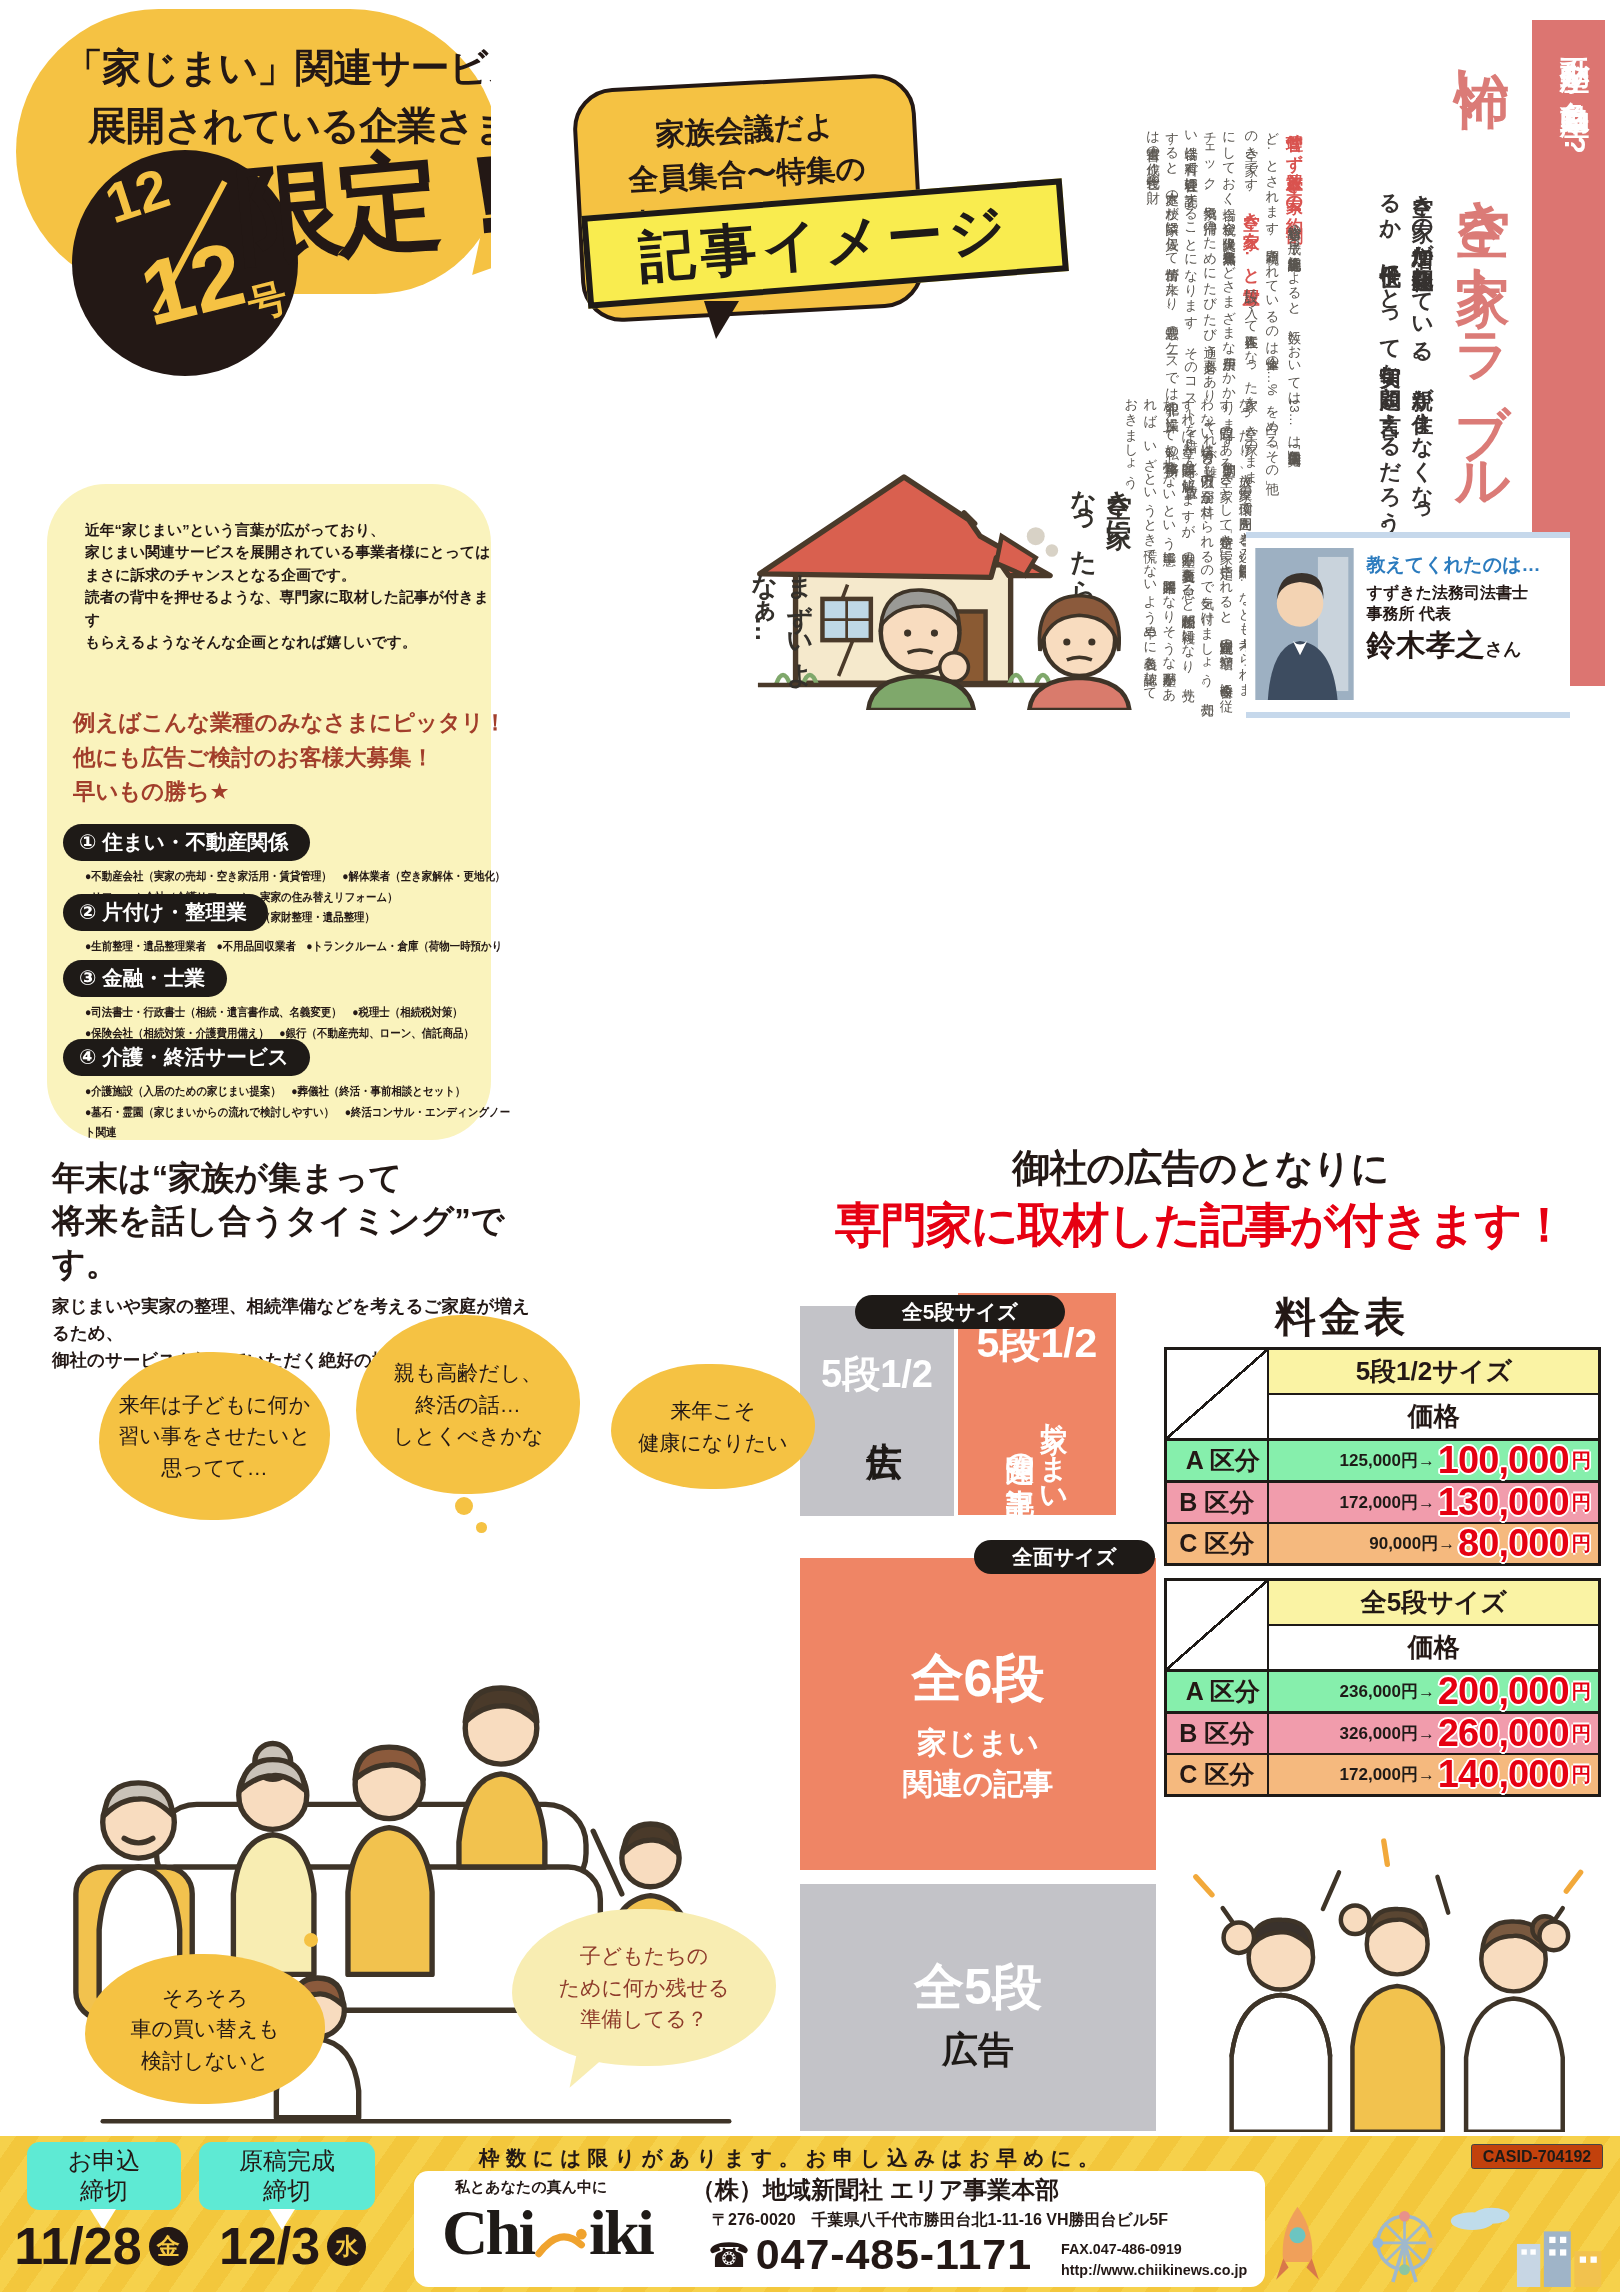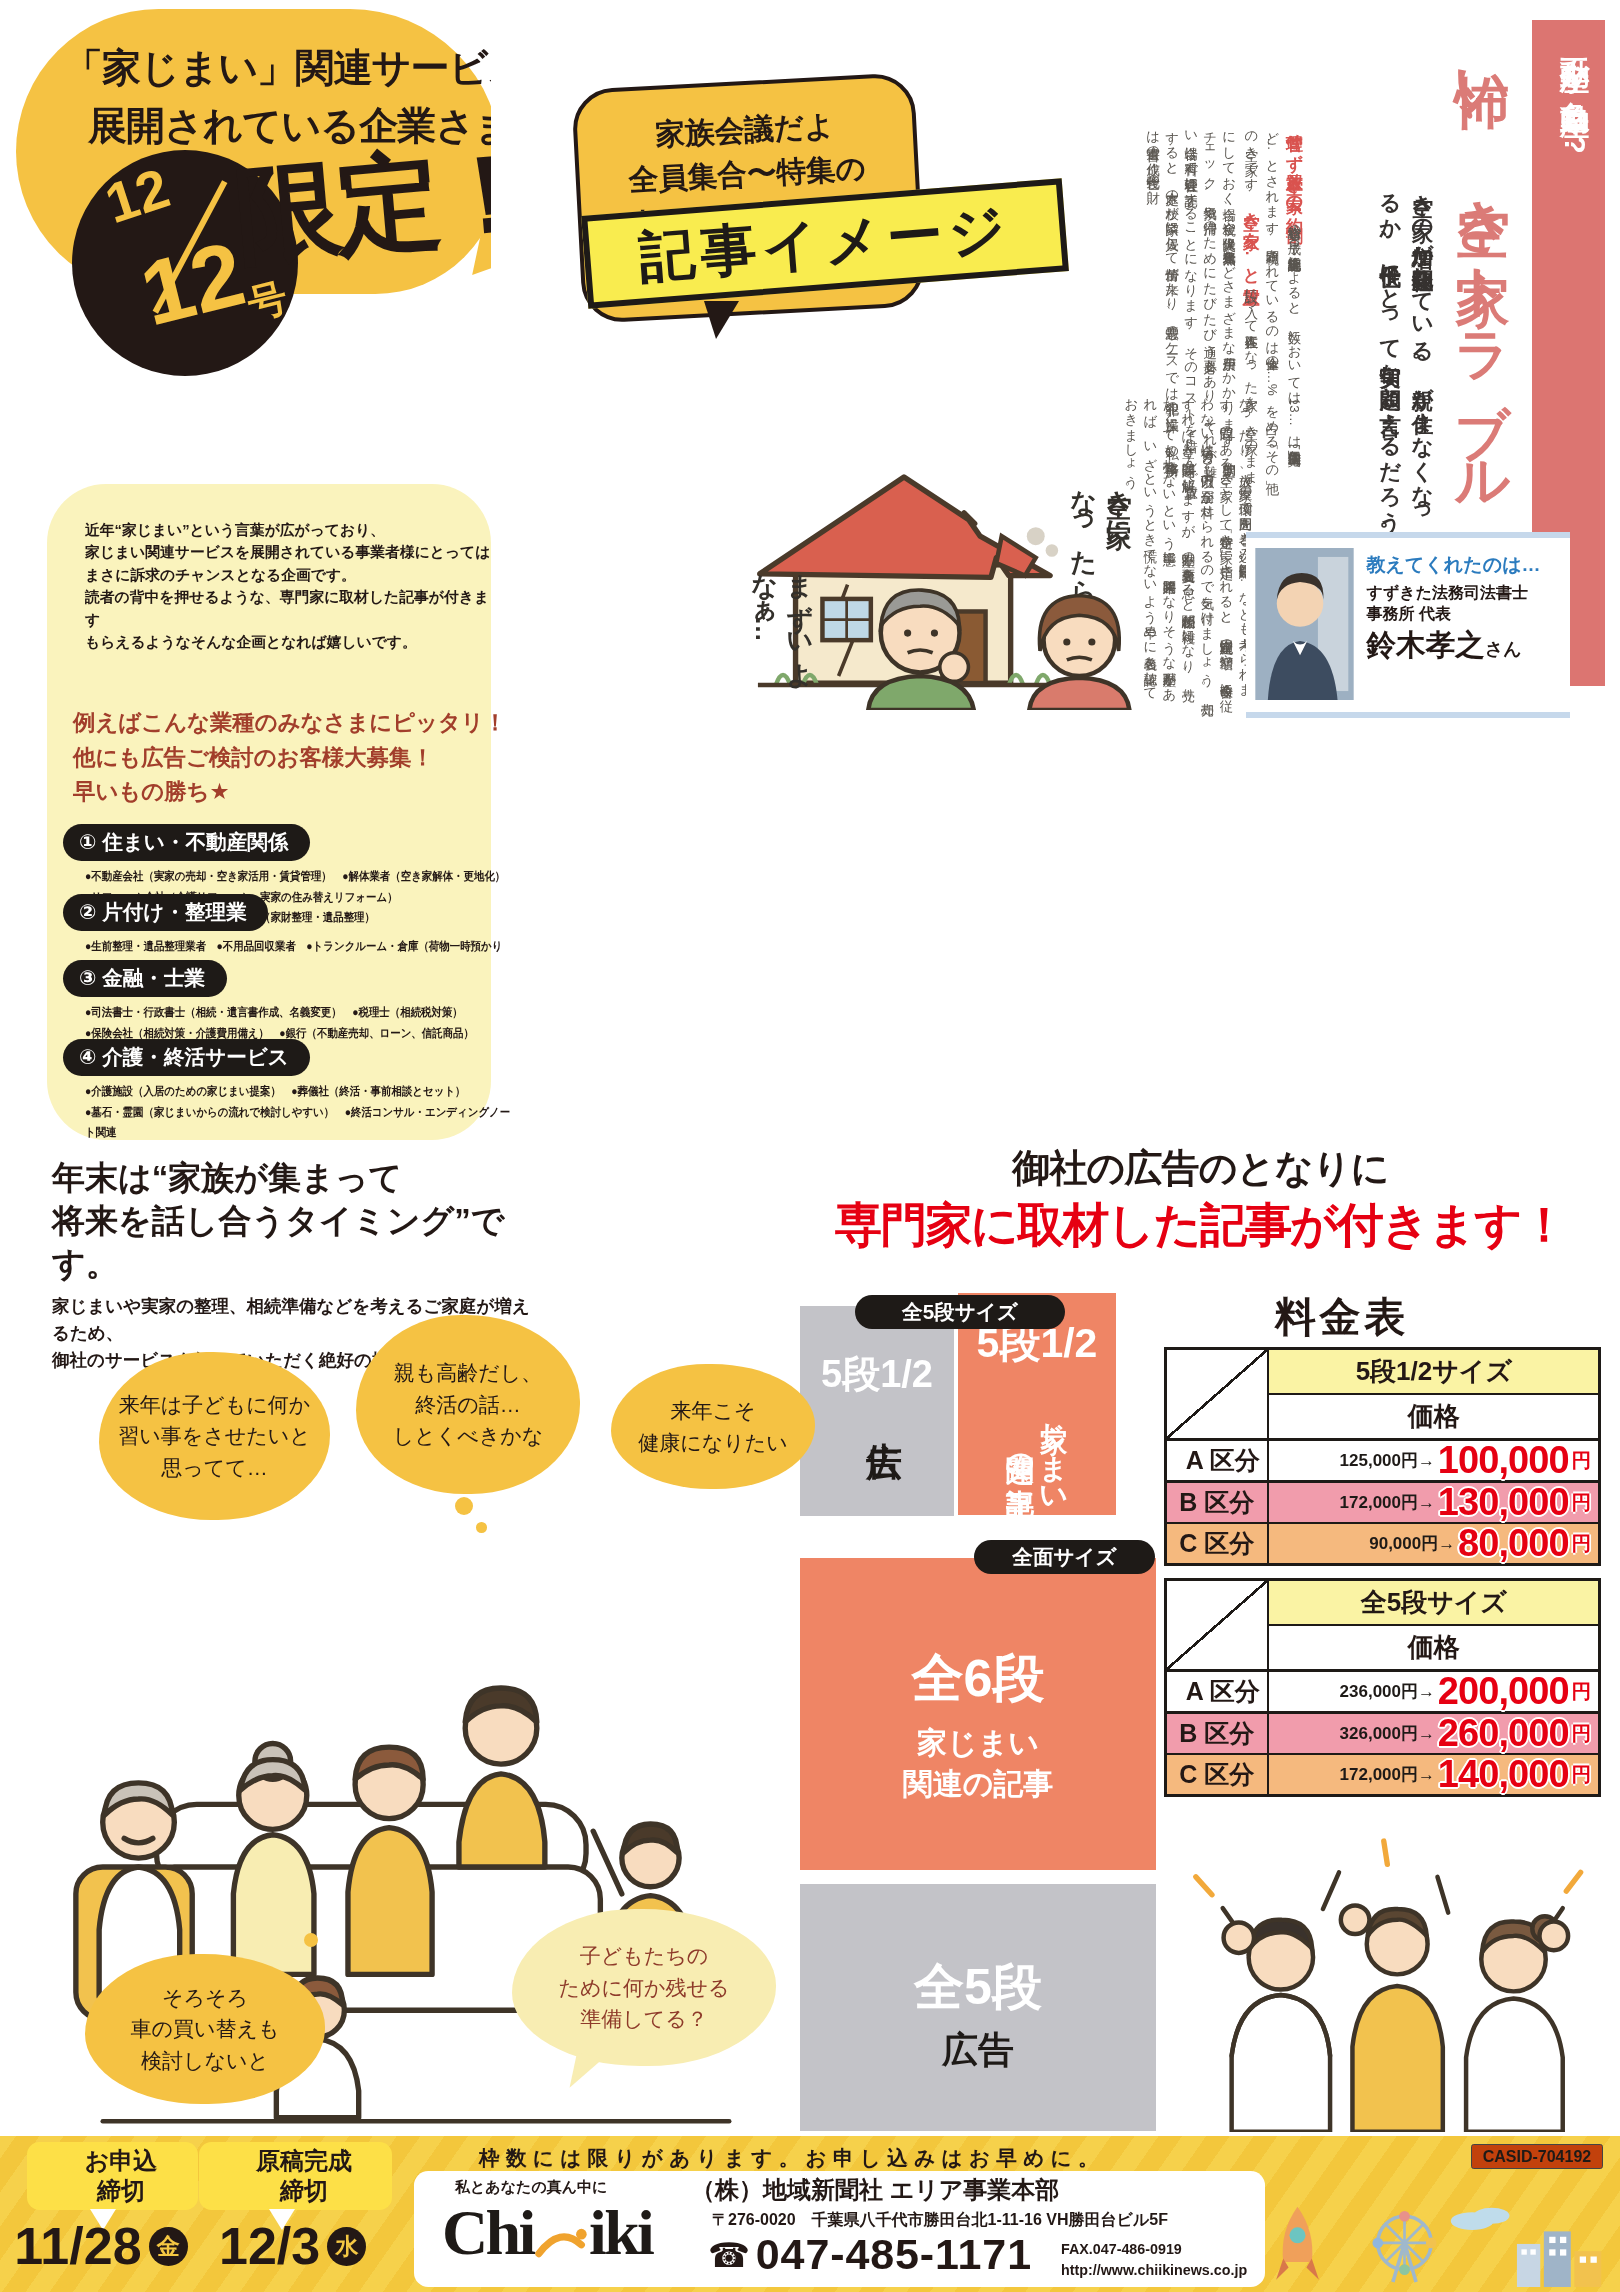--- a/index.html
+++ b/index.html
@@ -89,21 +89,21 @@
   .p-title{left:1275px;top:1290px;font-size:41px;font-weight:900;letter-spacing:3.6px;}
   .ptable{position:absolute;width:437px;background:#1E1A17;padding:2.7px;display:grid;
           grid-template-columns:100px 1fr;grid-auto-rows:auto;gap:2.7px;box-sizing:border-box;}
   .ptable>div{display:flex;align-items:center;justify-content:center;}
   .c-corner{grid-row:1/3;background:#fff;
             background-image:linear-gradient(to bottom right,transparent 49%,#1E1A17 49%,#1E1A17 51%,transparent 51%);}
   .c-size{height:43px;background:#FAF3A4;font-size:26px;font-weight:900;}
   .c-price{height:43px;background:#fff;font-size:26px;font-weight:900;}
   .c-lab{height:39px;font-size:25px;font-weight:900;}
   .c-val{height:39px;justify-content:flex-end !important;padding-right:7.2px;gap:2.7px;}
-  .bg-a{background:#ffffff;padding-left:12px;} .bg-b{background:#F19CAC;} .bg-c{background:#F5B97E;}
+  .bg-a{background:#86efac;padding-left:12px;} .bg-b{background:#F19CAC;} .bg-c{background:#F5B97E;}
   .old{font-size:17px;font-weight:bold;color:#1E1A17;}
   .big{font-size:38px;font-weight:900;color:#E60012;letter-spacing:-0.9px;
        text-shadow:1.8px 0 #fff,-1.8px 0 #fff,0 1.8px #fff,0 -1.8px #fff,1.4px 1.4px #fff,-1.4px -1.4px #fff,1.4px -1.4px #fff,-1.4px 1.4px #fff;}
   .unit{font-size:19.7px;font-weight:900;color:#E60012;
        text-shadow:1.8px 0 #fff,-1.8px 0 #fff,0 1.8px #fff,0 -1.8px #fff;}
 
   
   .tb{background:#F5C243;border-radius:48% 52% 50% 50%/55% 50% 52% 48%;display:flex;align-items:center;
       justify-content:center;text-align:center;font-size:21px;font-weight:400;line-height:1.5;
       white-space:pre-line;color:#231815;}
@@ -111,21 +111,21 @@
   .tb5{background:#F8EDB2;color:#8E3A2A;}
   .tb5-tail{left:573px;top:2055px;width:0;height:0;border-top:36px solid #F8EDB2;
             border-right:27px solid transparent;transform:rotate(12deg);}
 
   
   .footer{left:0;top:2136px;width:1620px;height:157px;
           background:repeating-linear-gradient(-55deg,#F6D14B 0 19.7px,#F3C73C 19.7px 39px);}
   .notice{left:479px;top:2144px;font-size:20.6px;font-weight:900;letter-spacing:6.3px;}
   .casid{left:1471px;top:2144px;background:#c2410c;border:1.8px solid #444;border-radius:2.7px;
          font-size:16px;font-weight:bold;padding:2.7px 10.7px;color:#1E1A17;}
-  .dl-box{background:#fde047;border-radius:12.5px;font-size:24px;font-weight:700;line-height:1.25;padding-left:17px;}
+  .dl-box{background:#5eead4;border-radius:12.5px;font-size:24px;font-weight:400;line-height:1.25;}
   .dl-tail{width:0;height:0;border-left:13.4px solid transparent;border-right:13.4px solid transparent;
            border-top:21.5px solid #fff;}
   .dl-date{font-size:52px;font-weight:900;display:flex;align-items:center;}
   .dl-day{display:inline-flex;width:39px;height:39px;border-radius:50%;background:#231815;color:#F5C843;
           font-size:23px;font-weight:900;align-items:center;justify-content:center;margin-left:7.2px;}
   .panel{left:414px;top:2171px;width:851px;height:116px;background:#fff;border-radius:14.3px;}
   .tagline{left:455px;top:2178px;font-size:15px;font-weight:900;}
   .logo{left:442px;top:2196px;display:flex;align-items:flex-end;font-size:64px;font-weight:900;
         letter-spacing:-2.7px;color:#1E1A17;font-family:"Liberation Serif","DejaVu Serif",serif;}
   .company{left:691px;top:2174px;font-size:24px;font-weight:900;}

